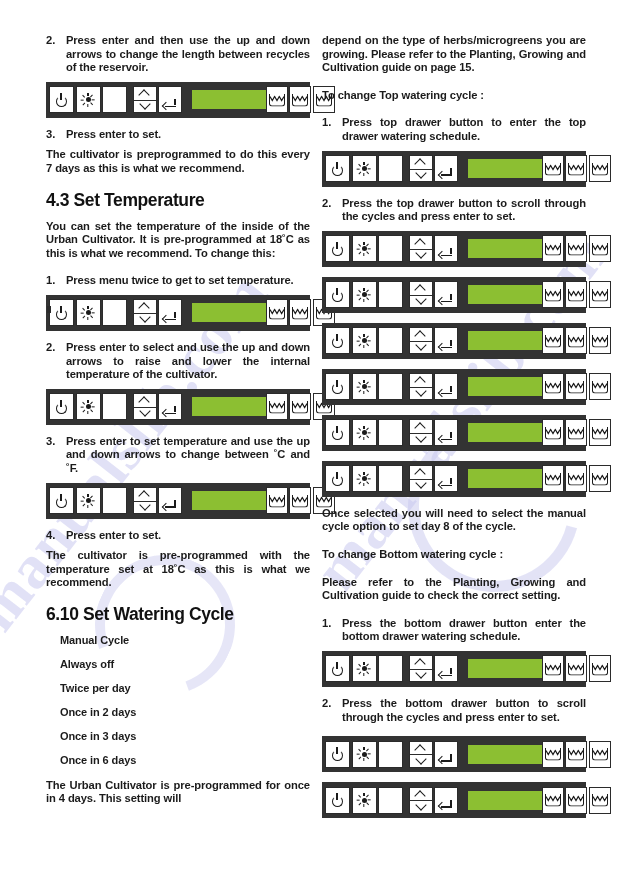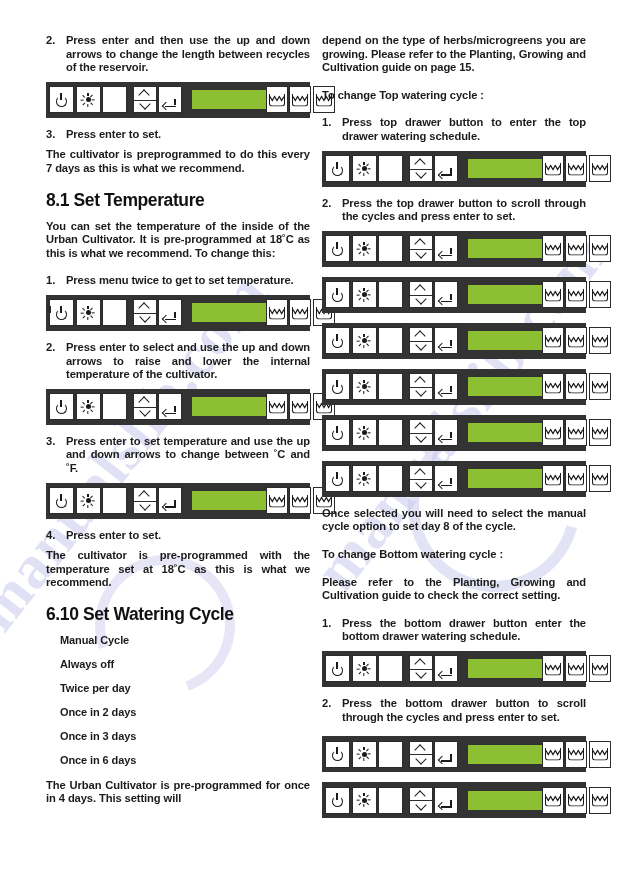--- a/index.html
+++ b/index.html
@@ -401,21 +401,21 @@
       </div>
     </div>
 
     <div class="numitem">
       <span class="num">3.</span>
       <span class="txt">Press enter to set.</span>
     </div>
 
     <p class="body gap">The cultivator is preprogrammed to do this every 7 days as this is what we recommend.</p>
 
-    <h2 class="heading">8.1 Set Temperature</h2>
+    <h2 class="heading">4.3 Set Temperature</h2>
 
     <p class="body gap">You can set the temperature of the inside of the Urban Cultivator. It is pre-programmed at 18˚C as this is what we recommend. To change this:</p>
 
     <div class="numitem">
       <span class="num">1.</span>
       <span class="txt">Press menu twice to get to set temperature.</span>
     </div>
 
     <div class="panel">
       <div class="key k-power">

